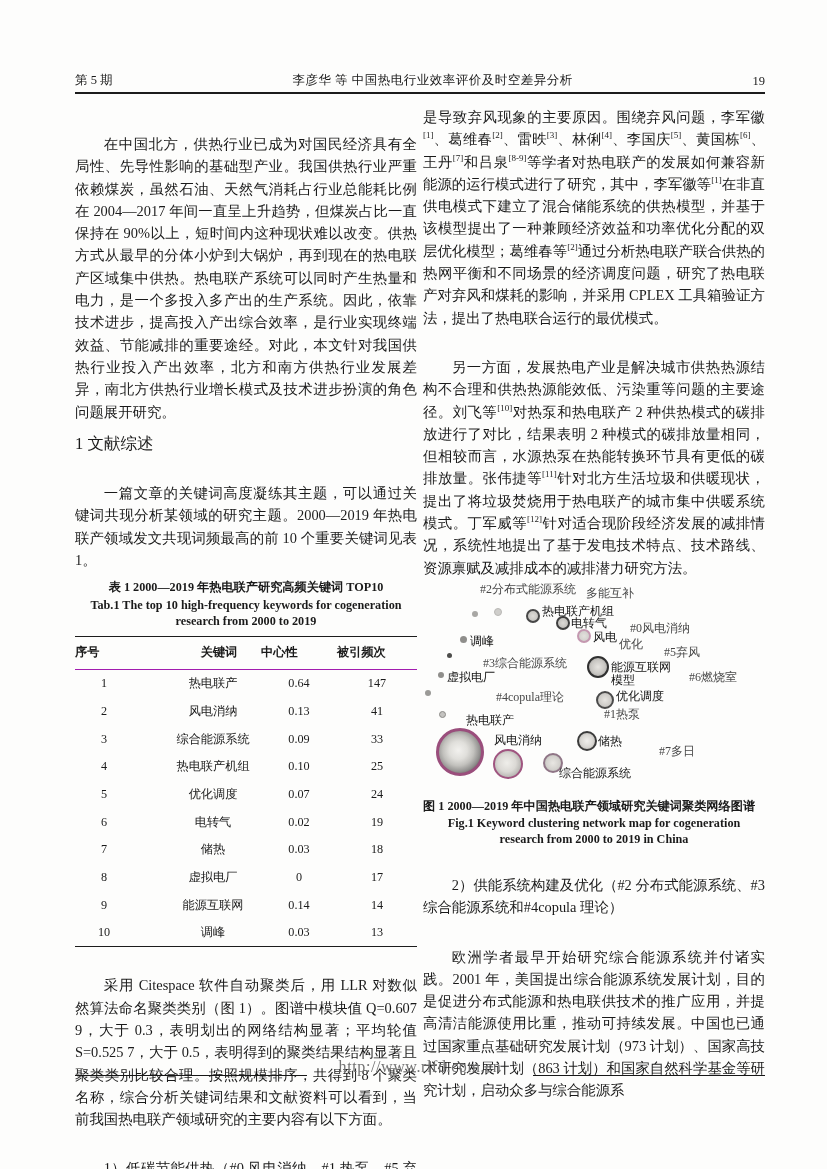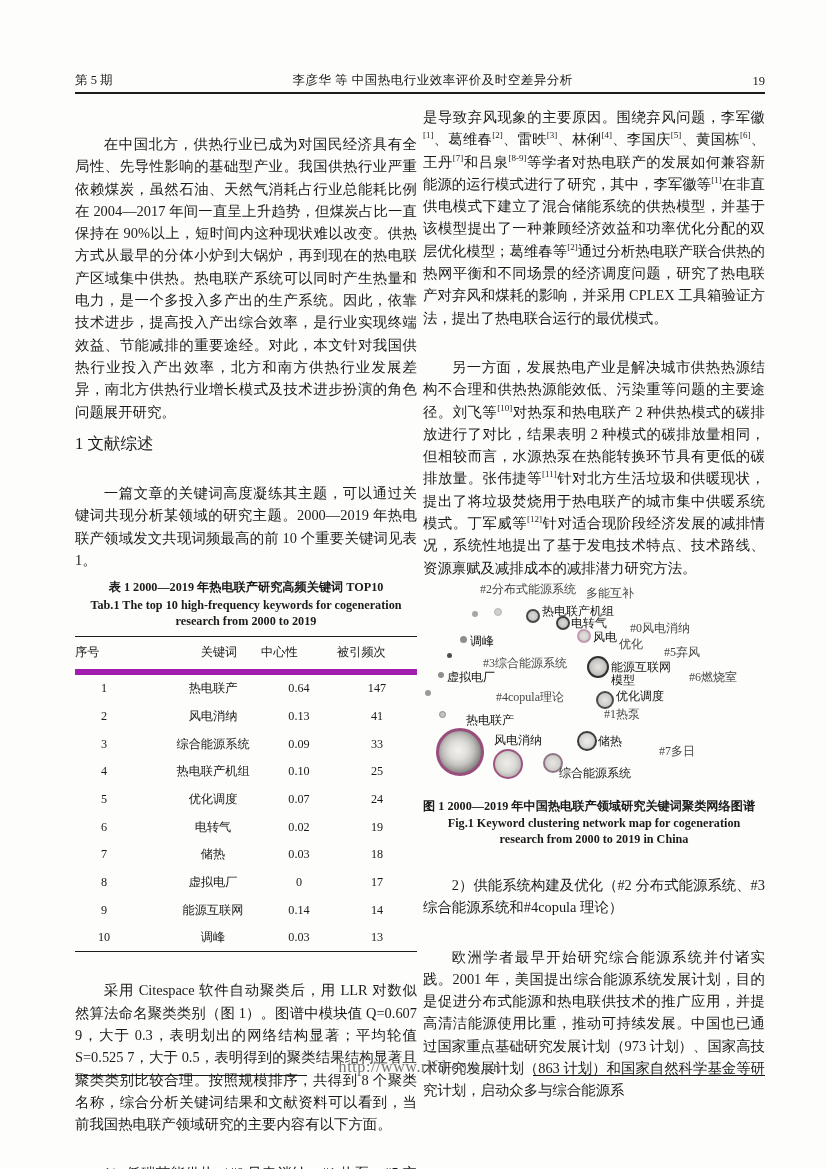--- a/index.html
+++ b/index.html
@@ -19,21 +19,21 @@
   .indent { text-indent:2em;margin-top:27px; }
   sup { font-size:9px; line-height:0; vertical-align:super; }
 
   .section-heading { font-size:16.5px; font-weight:normal; margin:10px 0 8px 0; text-align:left; }
 
   .table-block { margin:8px 0 10px; }
   .tbl-cap-zh { text-align:center; font-size:12.2px; font-weight:600; line-height:17px; margin-top:2px; }
   .tbl-cap-en { text-align:center; font-size:12.2px; font-weight:bold; line-height:16px; margin:1px 14px 7px; }
   table { width:100%; border-collapse:collapse; font-size:12.2px;
           border-top:1.6px solid #1c1c1c; border-bottom:1.6px solid #1c1c1c; }
-  thead th { border-bottom:6px solid #a21caf; font-weight:normal; padding:4px 0 5px; }
+  thead th { border-bottom:1px solid #a21caf; font-weight:bold; padding:4px 0 5px; }
   tbody td { text-align:center; padding:2.7px 0; }
   td.kw, th.kw-h { text-align:center; padding-left:32px; }
   col.c1{width:58px;} col.c2{width:128px;} col.c3{width:76px;} col.c4{width:80px;}
   thead th.kw-h { padding-left:44px; }
 
   .figure { margin-top:4px; }
   .fig-canvas { position:relative; width:342px; height:212px; }
   .fig-node { position:absolute; border-radius:50%; box-sizing:border-box; }
   .fig-label { position:absolute; font-size:12px; line-height:12px; white-space:nowrap; color:#141414; }
   .fig-label.cluster { color:#474747; }

